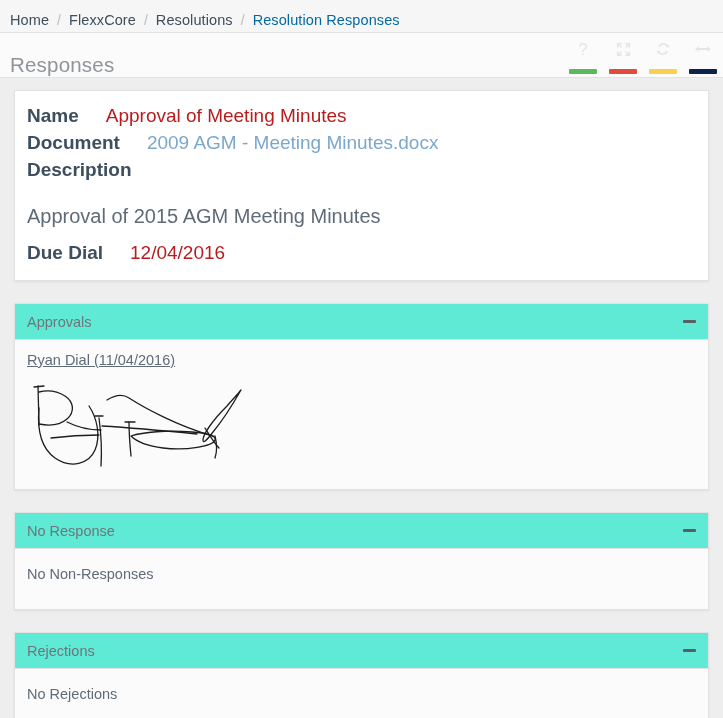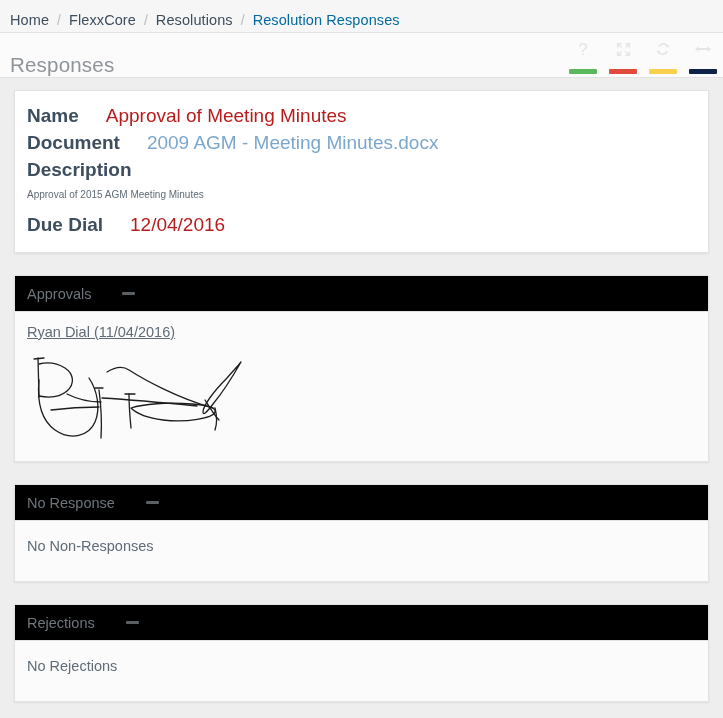--- a/index.html
+++ b/index.html
@@ -120,33 +120,34 @@
     color: #3d4e5e;
     margin-right: 12px;
     white-space: nowrap;
   }
   .detail-value { color: #b91c1c; }
   .detail-link {
     color: #7ba7cd;
     text-decoration: none;
   }
   .detail-block {
-    font-size: 10px;
+    font-size: 20px;
     color: #5f6b77;
-    margin: 8px 0 14px 0;
+    margin: 24px 0 14px 0;
   }
   .detail-row.duedate { margin-bottom: 0; }
 
   
   .panel-head {
     height: 36px;
-    background: #000000;
+    background: #5eead4;
     border-bottom: 1px solid #e2e2e2;
     display: flex;
     align-items: center;
+    justify-content: space-between;
     padding: 0 12px 0 12px;
     gap: 31px;
   }
   .panel-title {
     font-size: 14.5px;
     color: #6f757b;
   }
   .collapse-icon {
     width: 13px;
     height: 3px;

